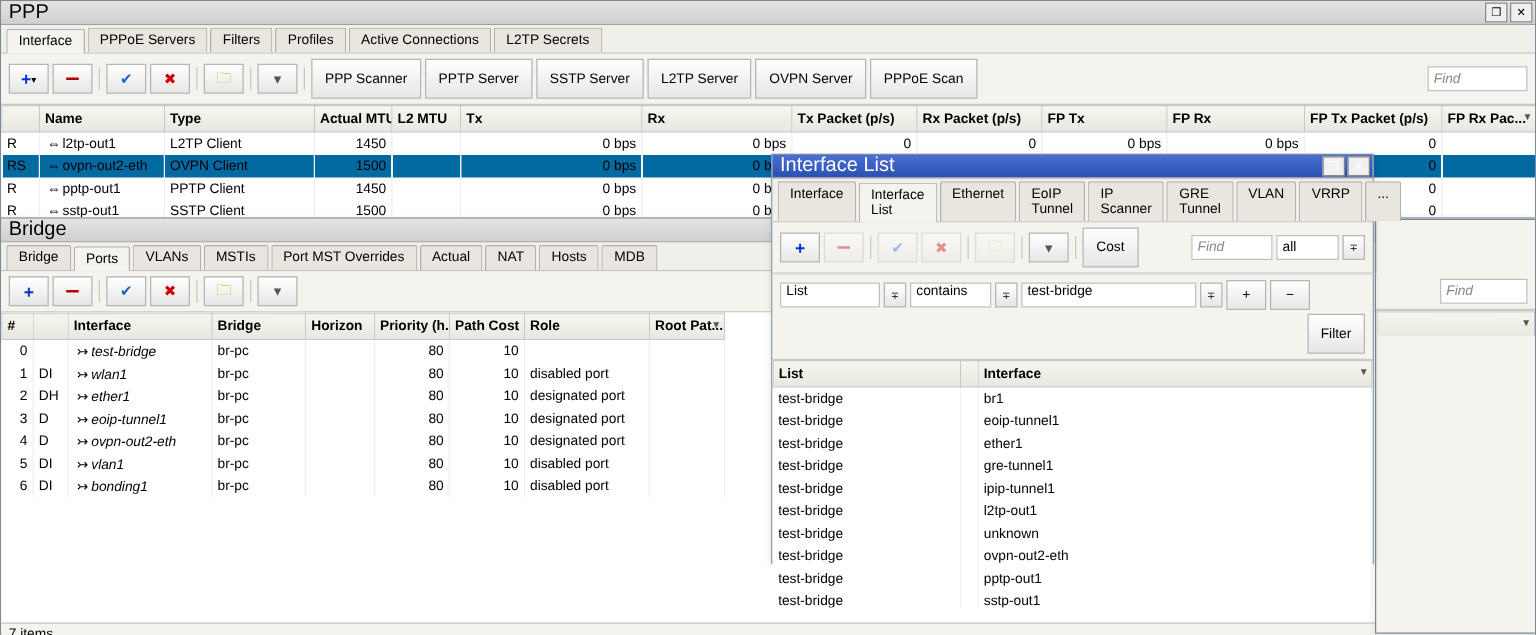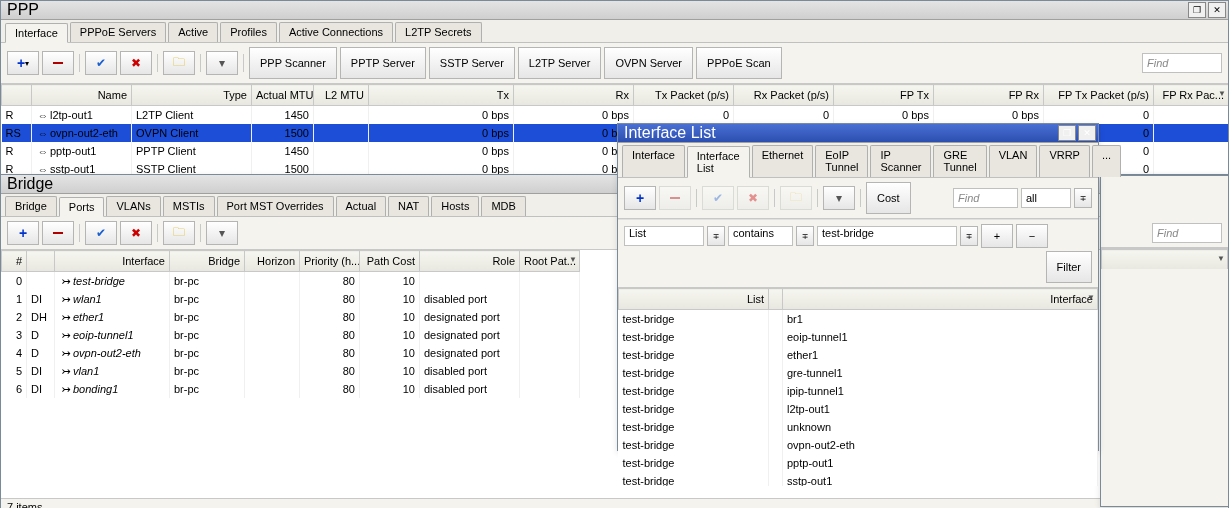--- a/index.html
+++ b/index.html
@@ -18,23 +18,23 @@
 .plus{color:#0033cc;font-weight:bold;font-size:14px}
 .minus{color:#b00000;font-weight:bold;font-size:12px;width:10px;border-top:2px solid #b00000;height:0}
 .check{color:#1a5fd0;font-size:12px}
 .x{color:#cc0000;font-size:12px}
 .funnel{color:#555;font-size:12px}
 .folder{color:#d6b200;font-size:12px}
 .sep{width:1px;height:18px;background:#c8c8c8;margin:0 2px}
 .find-box{margin-left:auto;border:1px solid #c0c0c0;background:#fff;height:18px;width:70px;padding:0 4px;display:flex;align-items:center;color:#888;font-style:italic}
 .table-wrap{overflow:hidden;background:#fff}
 .grid{width:100%;border-collapse:collapse;table-layout:fixed}
-.grid th{background:linear-gradient(#f6f6f0,#e8e7df);border:1px solid #c8c8c8;padding:2px 4px;text-align:right;font-weight:normal;height:16px;white-space:nowrap;overflow:hidden;position:relative}
+.grid th{background:linear-gradient(#f6f6f0,#e8e7df);border:1px solid #c8c8c8;padding:2px 4px;text-align:left;font-weight:bold;height:16px;white-space:nowrap;overflow:hidden;position:relative}
 .grid td{border-right:1px solid #f0f0f0;padding:1px 4px;height:16px;white-space:nowrap;overflow:hidden}
-.grid tr.sel{background:#1d4ed8}
+.grid tr.sel{background:#0369a1}
 .num{text-align:right}
 .tri{position:absolute;right:2px;top:4px;font-size:8px;color:#555}
 .dyn-ico{display:inline-block;width:14px;text-align:center}
 .italic{font-style:italic}
 .status-bar{height:18px;border-top:1px solid #c8c8c8;padding:2px 6px;background:#f4f3ee}
 .filter-input{border:1px solid #c0c0c0;background:#fff;height:18px;padding:0 4px}
 .small-tri{border:1px solid #b5b5b5;background:linear-gradient(#fff,#e6e6e6);width:16px;height:18px;display:flex;align-items:center;justify-content:center;font-size:8px;cursor:pointer}
 </style>
 </head>
 <body>
@@ -43,21 +43,21 @@
  <div class="title-bar">
   <span class="title-text">PPP</span>
   <div class="win-btns">
    <div class="win-btn">❐</div>
    <div class="win-btn">✕</div>
   </div>
  </div>
  <div class="tabs" id="ppp-tabs">
       <div class="tab active">Interface</div>
       <div class="tab">PPPoE Servers</div>
-      <div class="tab">Active</div>
+      <div class="tab">Filters</div>
       <div class="tab">Profiles</div>
       <div class="tab">Active Connections</div>
       <div class="tab">L2TP Secrets</div>
     </div>
  <div class="toolbar">
   <div class="tbtn">
         <span class="plus">+</span>
         <span style="font-size:8px">▾</span>
       </div>
   <div class="tbtn">

